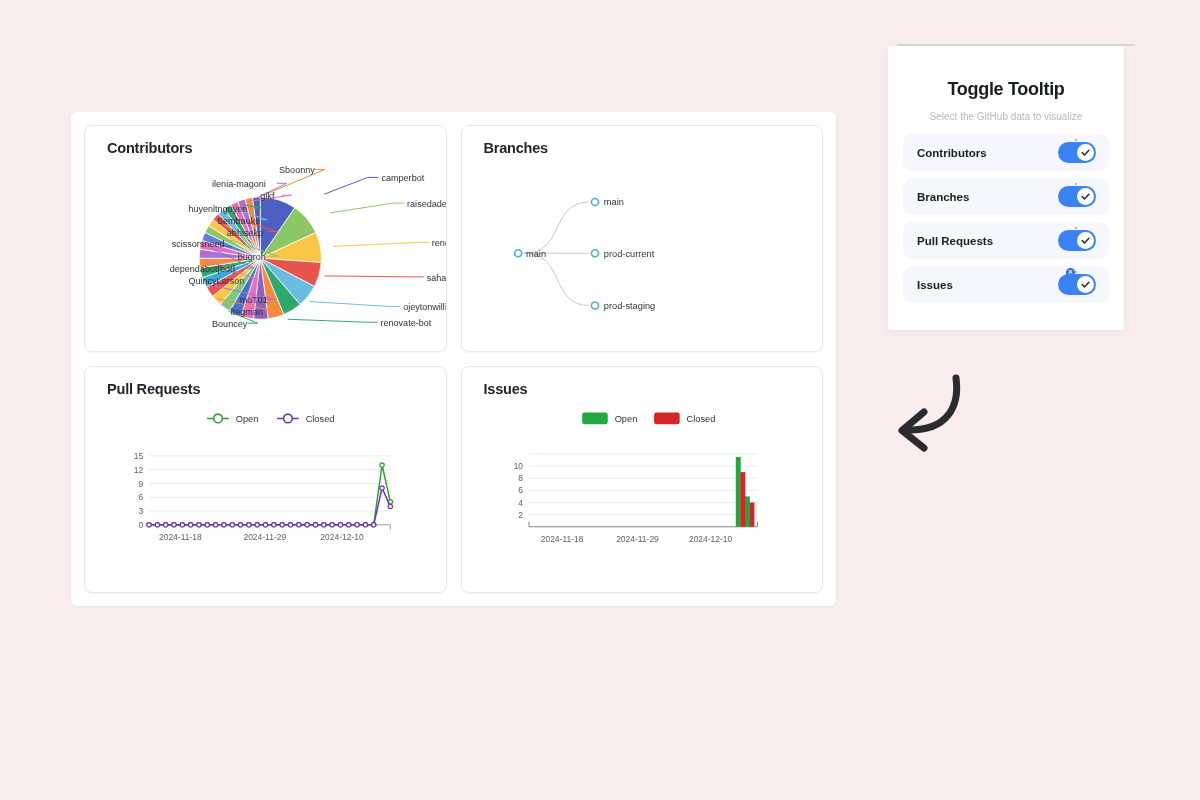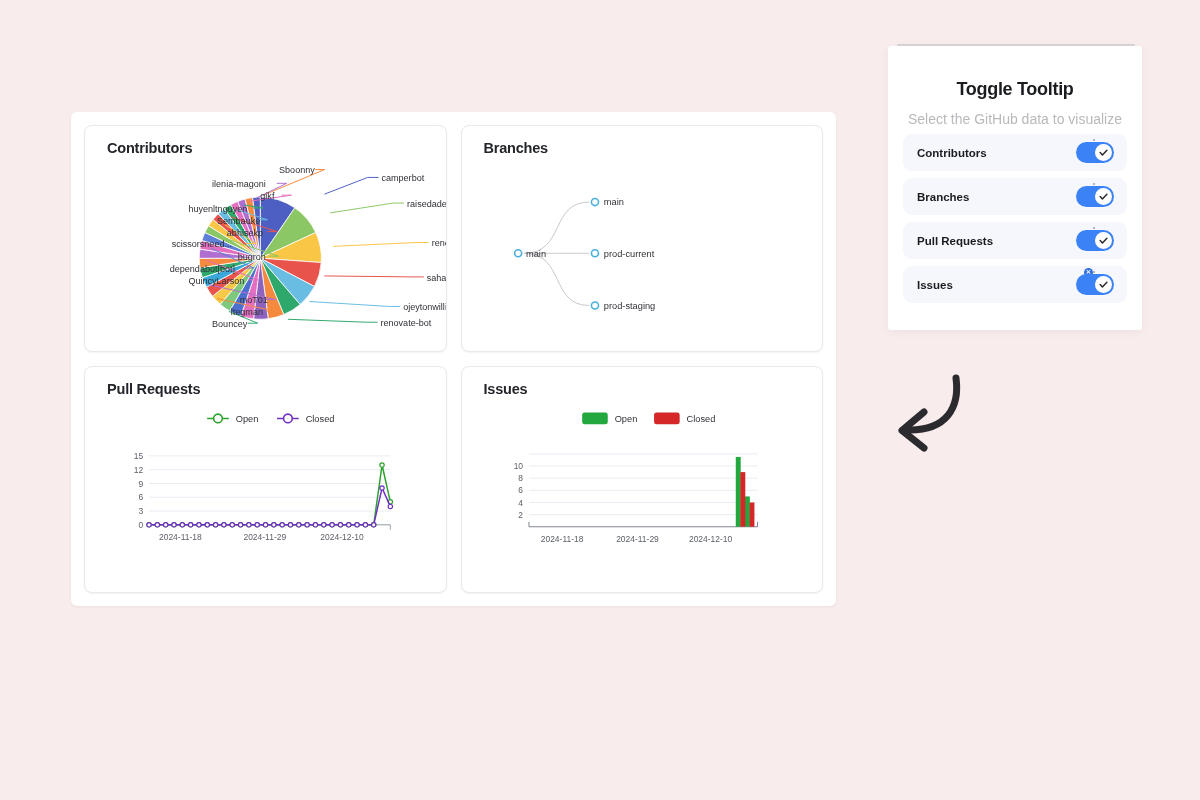--- a/index.html
+++ b/index.html
@@ -25,35 +25,35 @@
     position:relative;overflow:hidden;
   }
   .card-title{
     position:absolute;left:22px;top:14px;
     font-size:14.5px;font-weight:bold;color:#23252b;letter-spacing:-.2px;
   }
   .plot{position:absolute;left:0;top:0;width:100%;height:100%;}
 
   
   #panel{
-    position:absolute;left:888px;top:46px;width:254px;height:284px;
+    position:absolute;left:888px;top:46px;width:236px;height:284px;
     background:#ffffff;border-radius:3px;
     box-shadow:0 2px 10px rgba(0,0,0,.05);
   }
   #panel-topedge{
     position:absolute;left:897px;top:44px;width:238px;height:2px;
     background:#d8d4d4;border-radius:2px;
   }
   .panel-title{
     position:absolute;left:0;right:0;top:33px;text-align:center;
     font-size:18px;font-weight:bold;color:#1a1c1f;letter-spacing:-.3px;
   }
   .panel-sub{
     position:absolute;left:0;right:0;top:65px;text-align:center;
-    font-size:14px;color:#b9b9bd;
+    font-size:10px;color:#b9b9bd;
   }
   .toggle-list{position:absolute;left:15px;right:15px;top:88px;}
   .toggle-row{
     height:37px;background:#f5f7fc;border-radius:9px;
     display:flex;align-items:center;justify-content:space-between;
     padding:0 13px 0 14px;margin-bottom:7px;position:relative;
   }
   .toggle-label{font-size:11.5px;color:#1a1c1f;font-weight:bold;}
   .switch{
     width:38px;height:21px;border-radius:11px;background:#3b82f6;

